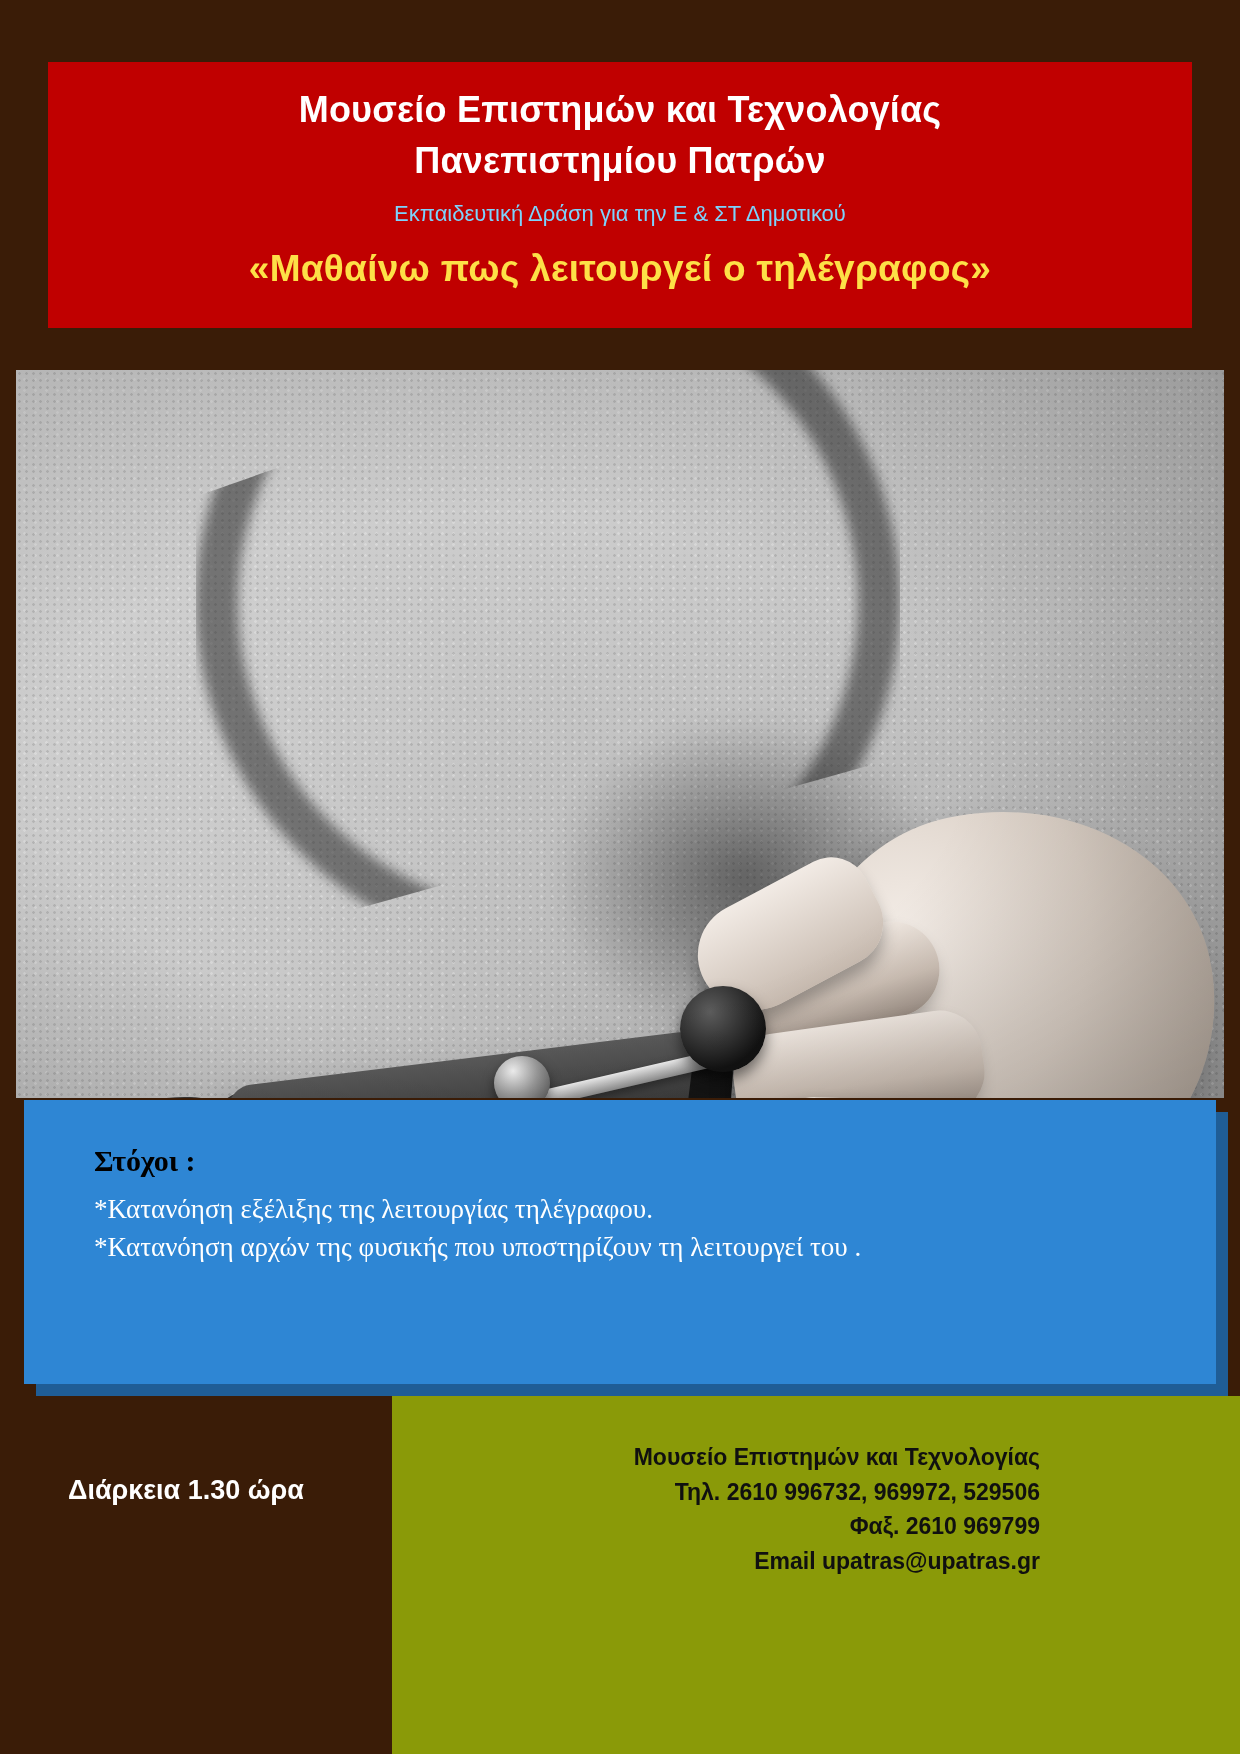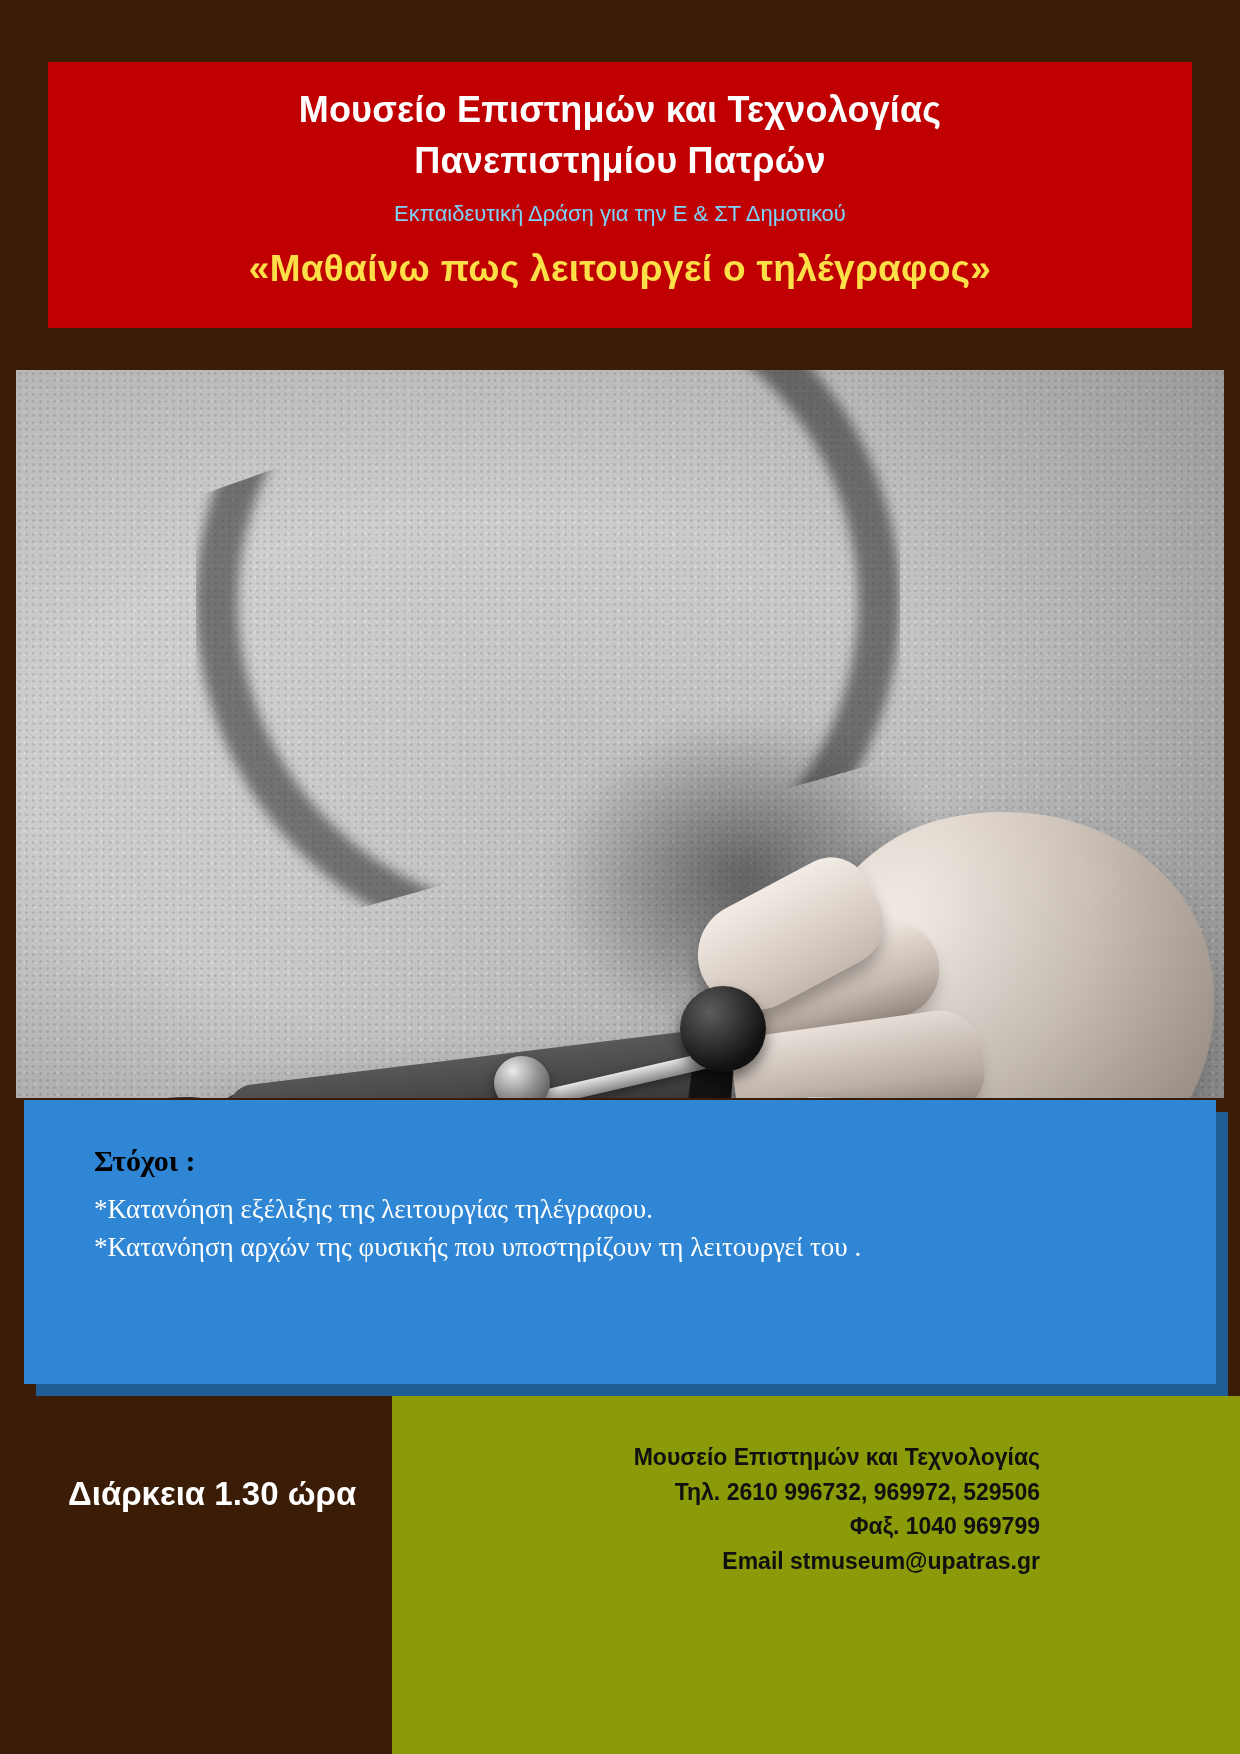--- a/index.html
+++ b/index.html
@@ -266,21 +266,21 @@
     top: 1396px;
     width: 392px;
     height: 358px;
     background: #3a1c07;
   }
   .footer-duration {
     position: absolute;
     left: 68px;
     top: 1475px;
     color: #ffffff;
-    font-size: 33px;
+    font-size: 27px;
     font-weight: bold;
   }
   .footer-olive {
     position: absolute;
     left: 392px;
     top: 1396px;
     width: 848px;
     height: 358px;
     background: #8a9a08;
   }
@@ -343,17 +343,17 @@
       <div class="obj-line">*Κατανόηση  αρχών της φυσικής που υποστηρίζουν τη λειτουργεί του .</div>
     </div>
   </div>
 
   <div class="footer-left"></div>
   <div class="footer-olive"></div>
   <div class="footer-duration">Διάρκεια 1.30 ώρα</div>
   <div class="footer-contact">
     <div class="line0">Μουσείο Επιστημών και Τεχνολογίας</div>
     <div>Τηλ. 2610 996732, 969972, 529506</div>
-    <div>Φαξ. 1040 969799</div>
-    <div>Email stmuseum@upatras.gr</div>
+    <div>Φαξ. 2610 969799</div>
+    <div>Email upatras@upatras.gr</div>
   </div>
 
 </div>
 
 </body></html>

